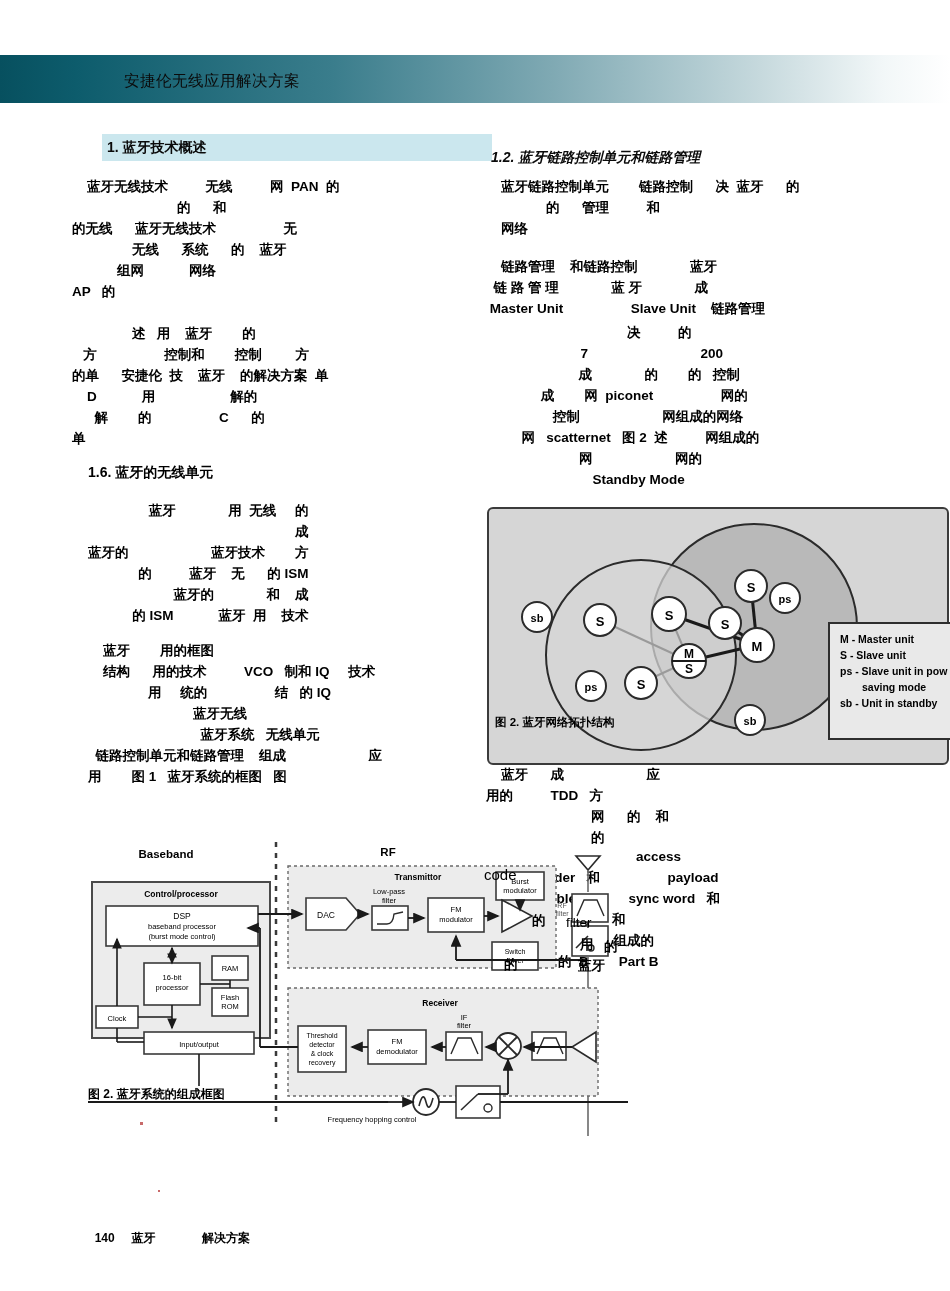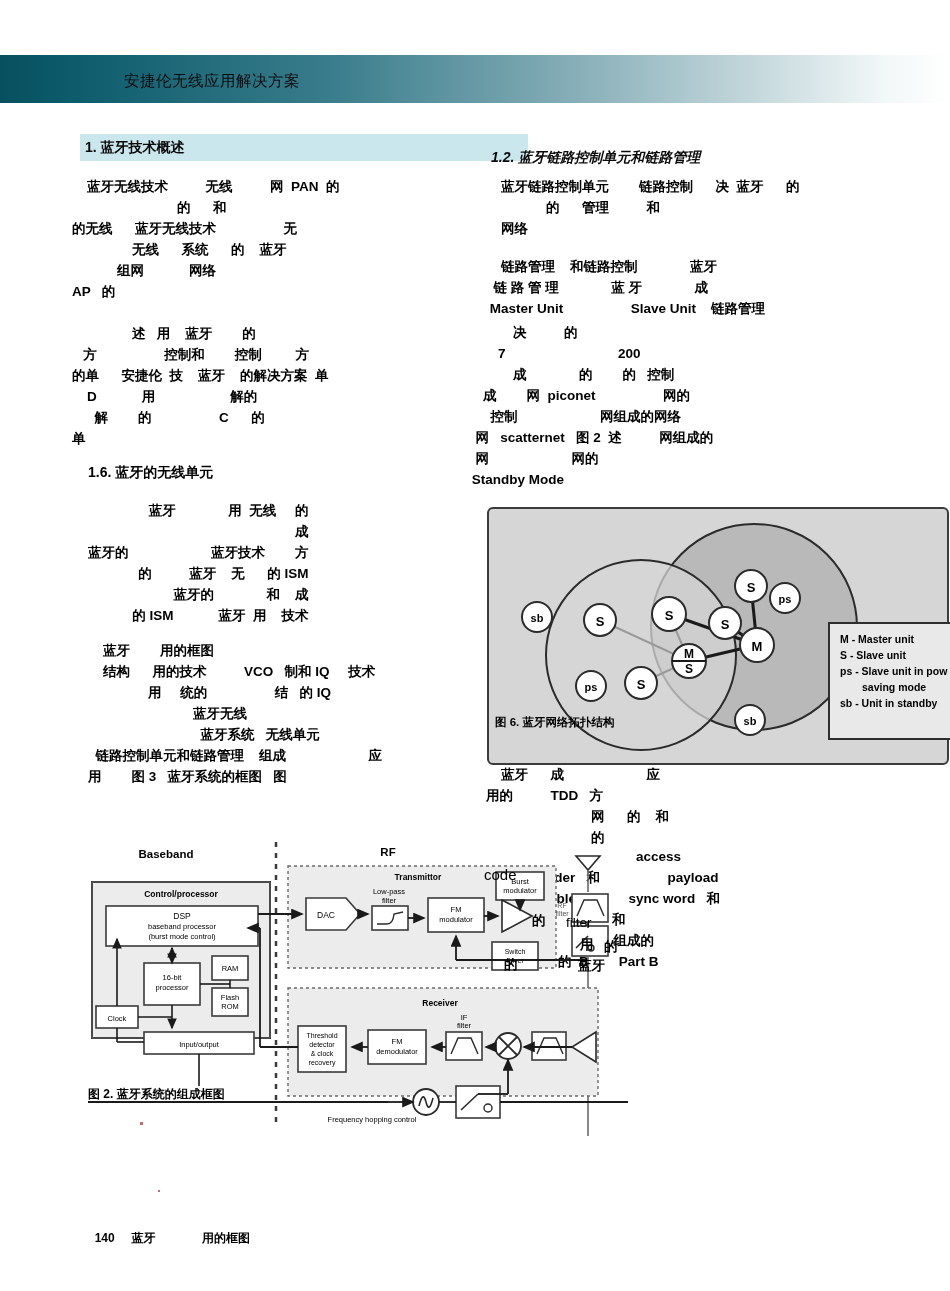--- a/index.html
+++ b/index.html
@@ -19,34 +19,34 @@
     left:124px;top:71px;
     font-size:15.5px;font-weight:normal;letter-spacing:.5px;color:#0b0b0b;
   }
 
   
   .sec-head{
     height:27px;line-height:27px;
     font-size:14px;font-weight:bold;color:#0a0a0a;
     padding-left:5px;box-sizing:border-box;
   }
-  #sec1{left:80px;top:134px;width:448px;background:#cbe7ee;}
+  #sec1{left:102px;top:134px;width:390px;background:#cbe7ee;}
   #sec12{left:486px;top:144px;width:400px;background:transparent;font-style:italic;}
 
   
   .txt{font-size:13.5px;line-height:21px;color:#000;white-space:pre;font-weight:bold;}
 
   #col-left-p1{left:72px;top:176px;}
   #col-left-h11{left:88px;top:464px;font-size:14px;font-weight:bold;}
   #col-left-p2{left:88px;top:500px;text-align:right;}
   #col-left-p3{left:88px;top:640px;}
 
   #col-right-p1{left:486px;top:176px;}
   #col-right-p2{left:486px;top:256px;}
-  #col-right-p3{left:468px;top:322px;}
+  #col-right-p3{left:514px;top:322px;text-align:center;}
   #col-right-p4{left:486px;top:764px;}
   #col-right-p5{left:486px;top:846px;}
 
   
   #fig2-box{
     left:487px;top:507px;width:462px;height:258px;
     background:#d6d6d6;border:2px solid #3b3b3b;border-radius:6px;
     box-sizing:border-box;overflow:hidden;
   }
   #fig2-svg{position:absolute;left:0;top:0;}
@@ -102,21 +102,21 @@
 蓝牙的                      蓝牙技术        方
         的          蓝牙    无      的 ISM
     蓝牙的              和    成
   的 ISM            蓝牙  用    技术</div>
 <div class="abs txt" id="col-left-p3">    蓝牙        用的框图
     结构      用的技术          VCO   制和 IQ     技术
                 用     统的                  结   的 IQ
                             蓝牙无线
                               蓝牙系统   无线单元
   链路控制单元和链路管理    组成                      应
-用        图 3   蓝牙系统的框图   图</div>
+用        图 1   蓝牙系统的框图   图</div>
 
 <div class="abs txt" id="col-right-p1">    蓝牙链路控制单元        链路控制      决  蓝牙      的
                 的      管理          和
     网络</div>
 <div class="abs txt" id="col-right-p2">    链路管理    和链路控制              蓝牙
   链 路 管 理              蓝 牙              成
  Master Unit                  Slave Unit    链路管理</div>
 <div class="abs txt" id="col-right-p3">            决          的
         7                              200
             成              的        的   控制
@@ -197,21 +197,21 @@
 </div>
 
 <div class="abs" id="fig2-legend">
   <div>M  - Master unit</div>
   <div>S   - Slave unit</div>
   <div>ps - Slave unit in pow</div>
   <div class="indent">saving mode</div>
   <div>sb - Unit in standby </div>
 </div>
 
-<div class="abs" id="fig2-caption">图 6. 蓝牙网络拓扑结构</div>
+<div class="abs" id="fig2-caption">图 2. 蓝牙网络拓扑结构</div>
 
 <div class="abs txt" id="col-right-p4">    蓝牙      成                      应
 用的          TDD   方
                             网      的    和
                             的</div>
 <div class="abs txt" id="col-right-p5">                                        access
             header   和                  payload
         preamble              sync word   和
                         网      和
                                   组成的
@@ -377,14 +377,14 @@
 <div class="abs" style="left:504px;top:956px;font-size:13.5px;font-weight:bold;">的</div>
 <div class="abs" style="left:566px;top:915px;font-size:13.5px;">filter</div>
 <div class="abs" style="left:580px;top:936px;font-size:13.5px;font-weight:bold;">用</div>
 <div class="abs" style="left:604px;top:938px;font-size:13.5px;font-weight:bold;">的</div>
 <div class="abs" style="left:578px;top:957px;font-size:13.5px;font-weight:bold;">蓝牙</div>
 
 <div class="abs dot" style="left:140px;top:1122px;"></div>
 <div class="abs dot" style="left:158px;top:1190px;width:2px;height:2px;"></div>
 
 <div class="abs" id="footer">
-  <span class="pg">140</span><span>&nbsp;&nbsp;&nbsp;&nbsp;&nbsp;</span><span>蓝牙</span><span>&nbsp;&nbsp;&nbsp;&nbsp;&nbsp;&nbsp;&nbsp;&nbsp;&nbsp;&nbsp;&nbsp;&nbsp;&nbsp;&nbsp;</span><span>用的框图</span>
+  <span class="pg">140</span><span>&nbsp;&nbsp;&nbsp;&nbsp;&nbsp;</span><span>蓝牙</span><span>&nbsp;&nbsp;&nbsp;&nbsp;&nbsp;&nbsp;&nbsp;&nbsp;&nbsp;&nbsp;&nbsp;&nbsp;&nbsp;&nbsp;</span><span>解决方案</span>
 </div>
 
 </body></html>

